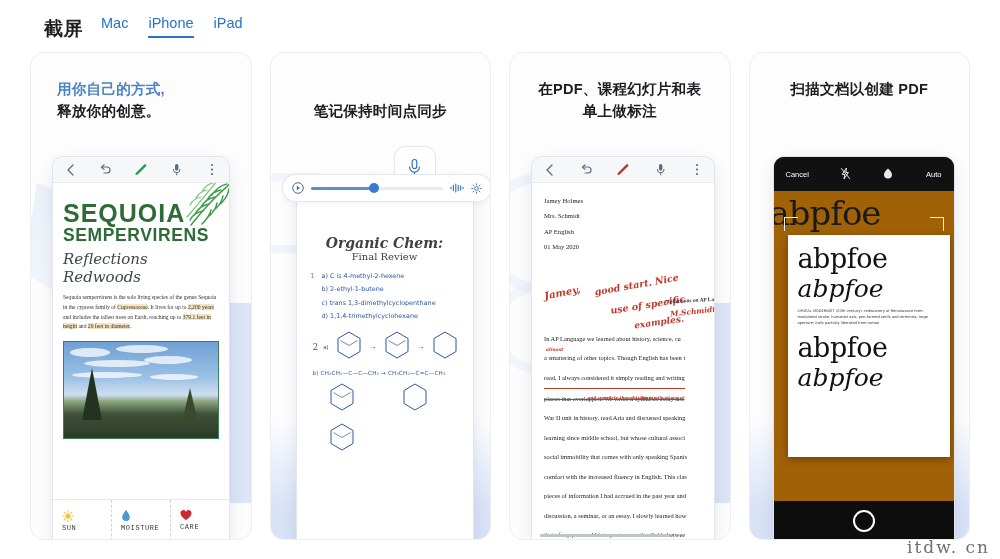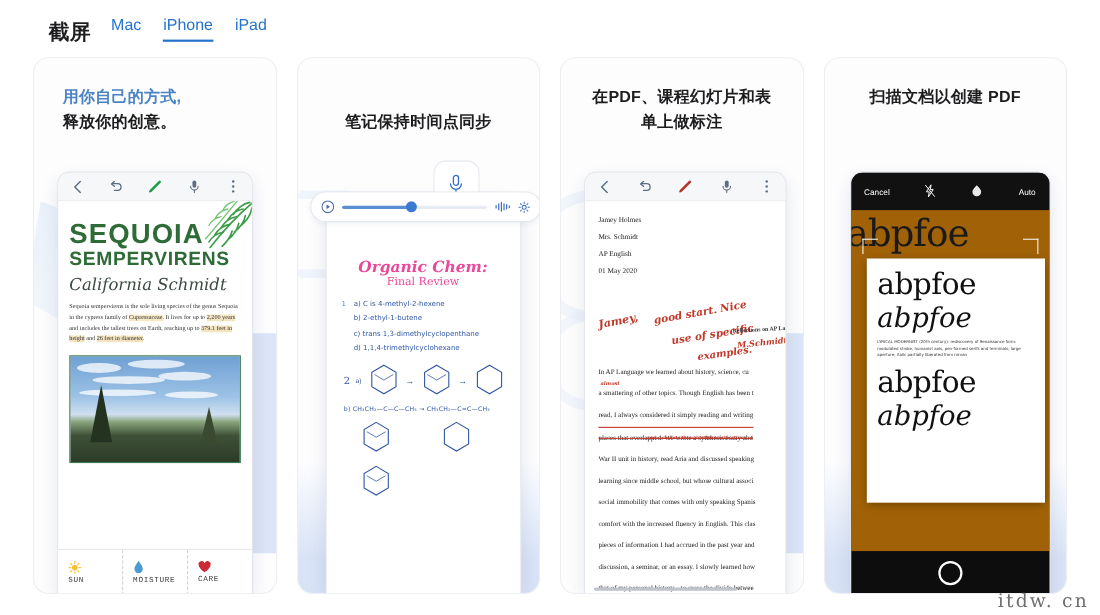--- a/index.html
+++ b/index.html
@@ -135,21 +135,21 @@
     z-index: 6;
   }
   .audiobar {
     position:absolute; left:12px; top:122px; width:208px; height:26px; z-index:6;
     background:#fff; border-radius:13px; box-shadow:0 0 0 1px #e4e8ee, 0 2px 6px rgba(40,60,100,.08);
     display:flex; align-items:center; gap:7px; padding:0 9px;
   }
   .track { flex:1; height:3px; background:#e7ecf3; border-radius:2px; position:relative; }
   .track .fill { position:absolute; left:0; top:0; height:3px; width:47%; background:#5b8fd4; border-radius:2px;}
   .track .knob { position:absolute; left:44%; top:-3.5px; width:10px; height:10px; background:#3c7ad1; border-radius:50%;}
-  .chem-title { text-align:center; padding-top:56px; color:#ec4899; }
+  .chem-title { text-align:center; padding-top:56px; color:#404040; }
   .chem-title .l1 { font-family:"DejaVu Serif", serif; font-style:italic; font-size:14px; font-weight:700;}
   .chem-title .l2 { font-family:"DejaVu Serif", serif; font-size:10px; }
   .chem-list { padding: 8px 0 0 14px; color:#2f56a4; font-size:6.4px; line-height:2.1;
                font-family:"DejaVu Sans", sans-serif; }
   .chem-list .num { display:inline-block; width:11px; color:#5b83c9;}
   .hexrow { display:flex; align-items:center; gap:5px; padding: 6px 0 0 16px; }
   .hex { width:30px; height:34px; position:relative; }
   .hex svg { display:block; }
   .formula { font-size:5.6px; color:#2f56a4; padding:6px 0 0 16px; font-family:"DejaVu Sans",sans-serif; letter-spacing:.2px;}
 
@@ -258,21 +258,21 @@
               <path d="M72 8c-1 6-5 12-10 16M66 15c-1 6-5 11-10 15M60 22c-1 6-5 11-10 15M54 29c-1 5-5 10-9 14"></path>
             </g>
             <g stroke="#5cb85c" stroke-width="1.2" fill="none" stroke-linecap="round" opacity=".85">
               <path d="M60 0C52 10 42 22 30 36"></path>
               <path d="M56 2c-5 1-9 5-11 9M50 9c-5 1-9 4-11 8M44 16c-5 1-9 4-11 8"></path>
             </g>
           </svg>
 
           <div class="seq-title">SEQUOIA</div>
           <div class="seq-sub">SEMPERVIRENS</div>
-          <div class="seq-script">California Schmidt</div>
+          <div class="seq-script">Reflections Redwoods</div>
 
           <div class="seq-body">
             <span>Sequoia sempervirens is the sole living species of the genus Sequoia in the cypress family of </span><span class="hl">Cupressaceae</span><span>. It lives for up to </span><span class="hl2">2,200 years</span><span> and includes the tallest trees on Earth, reaching up to </span><span class="hl2">379.1 feet in height</span><span> and </span><span class="hl2">26 feet in diameter</span><span>.</span>
           </div>
 
           <div class="photo">
             <div class="cloud" style="left:6px;top:6px;width:40px;height:9px;"></div>
             <div class="cloud" style="left:52px;top:3px;width:52px;height:8px;"></div>
             <div class="cloud" style="left:20px;top:18px;width:66px;height:7px;"></div>
             <div class="cloud" style="left:80px;top:14px;width:48px;height:8px;"></div>

